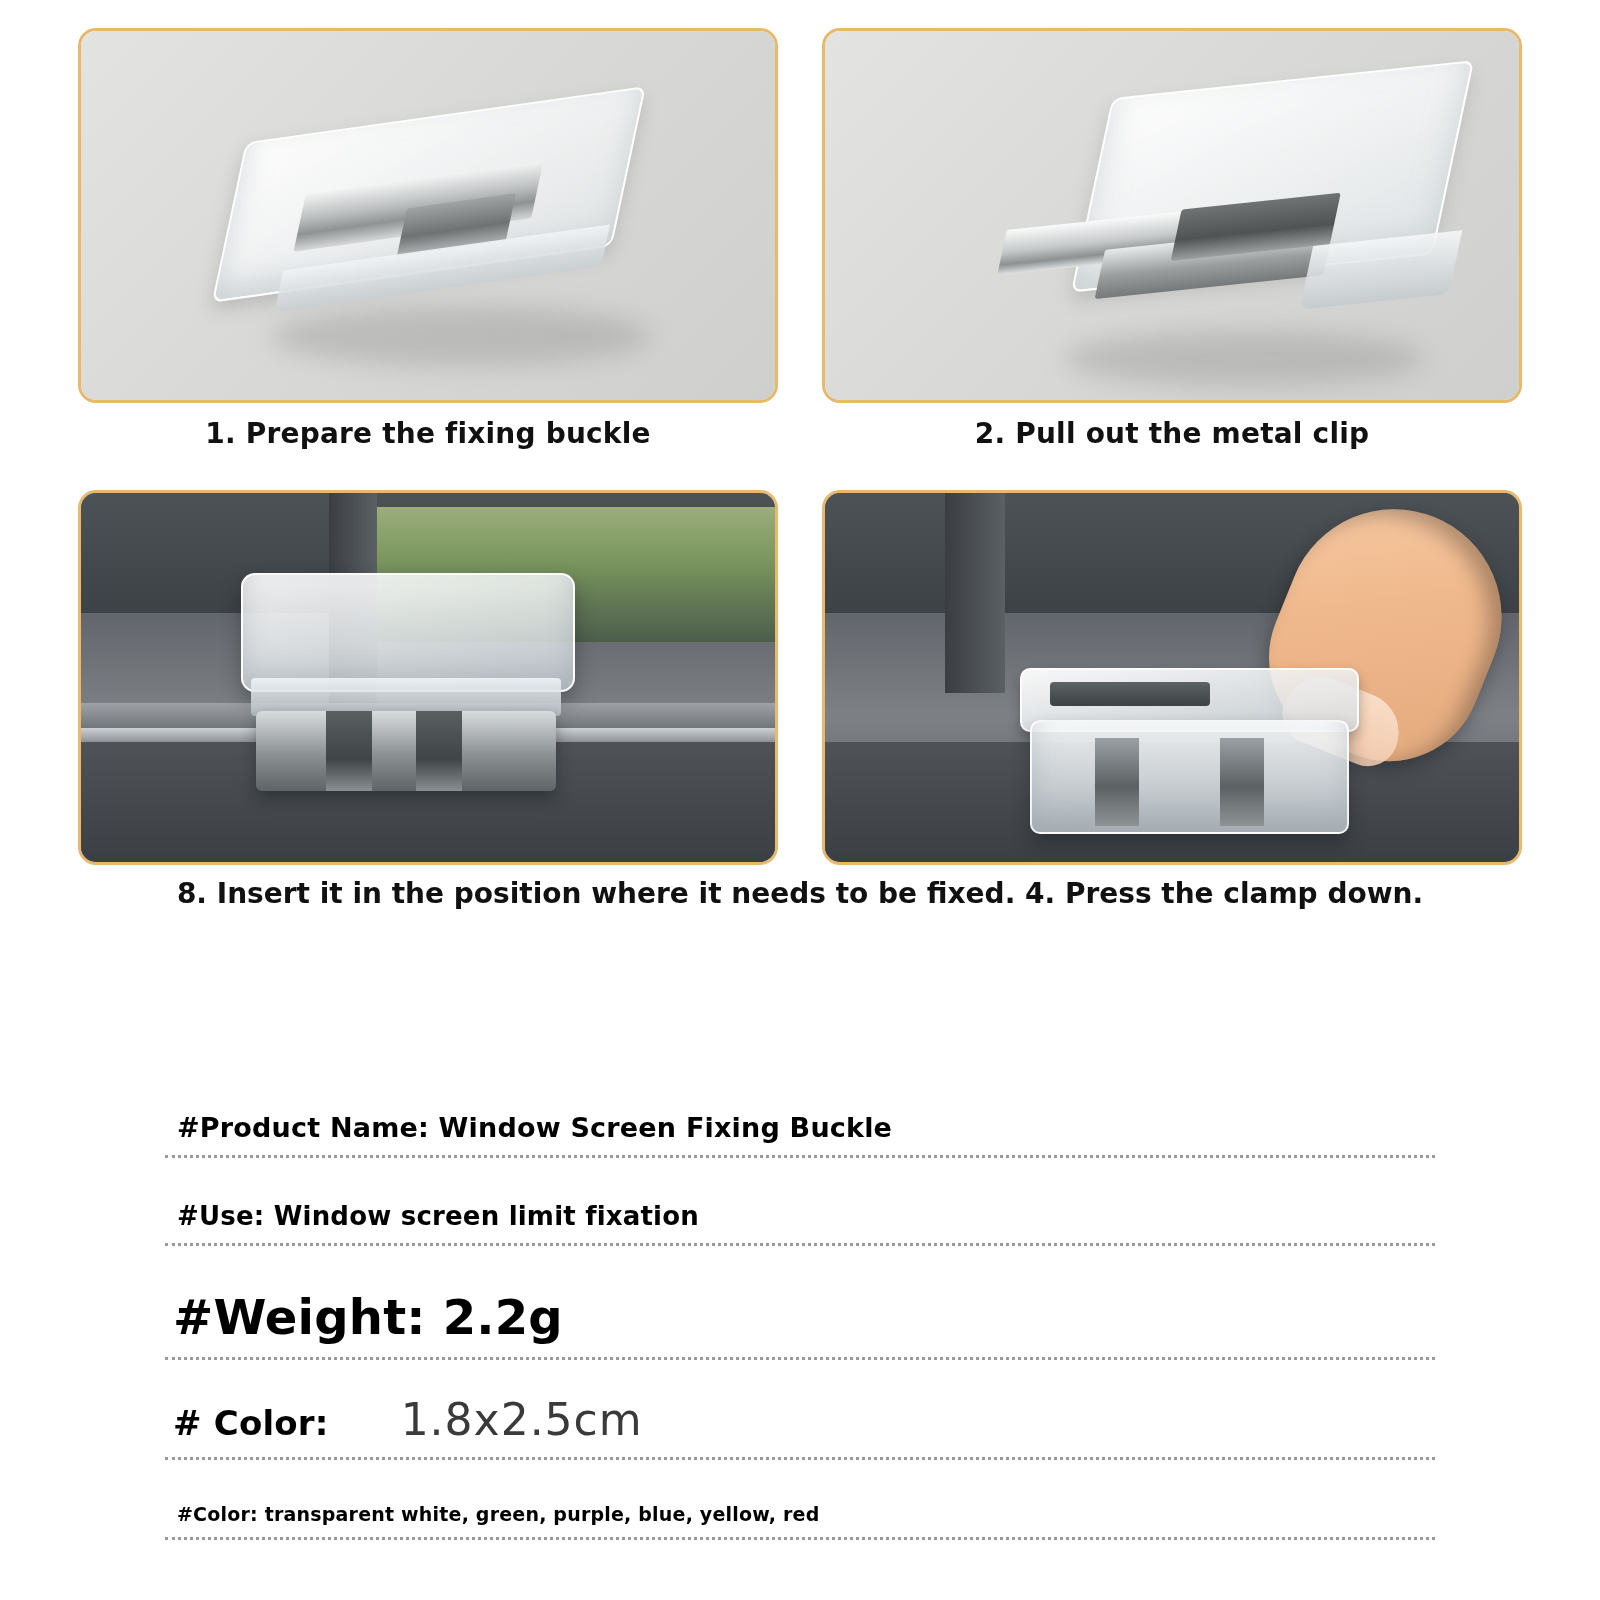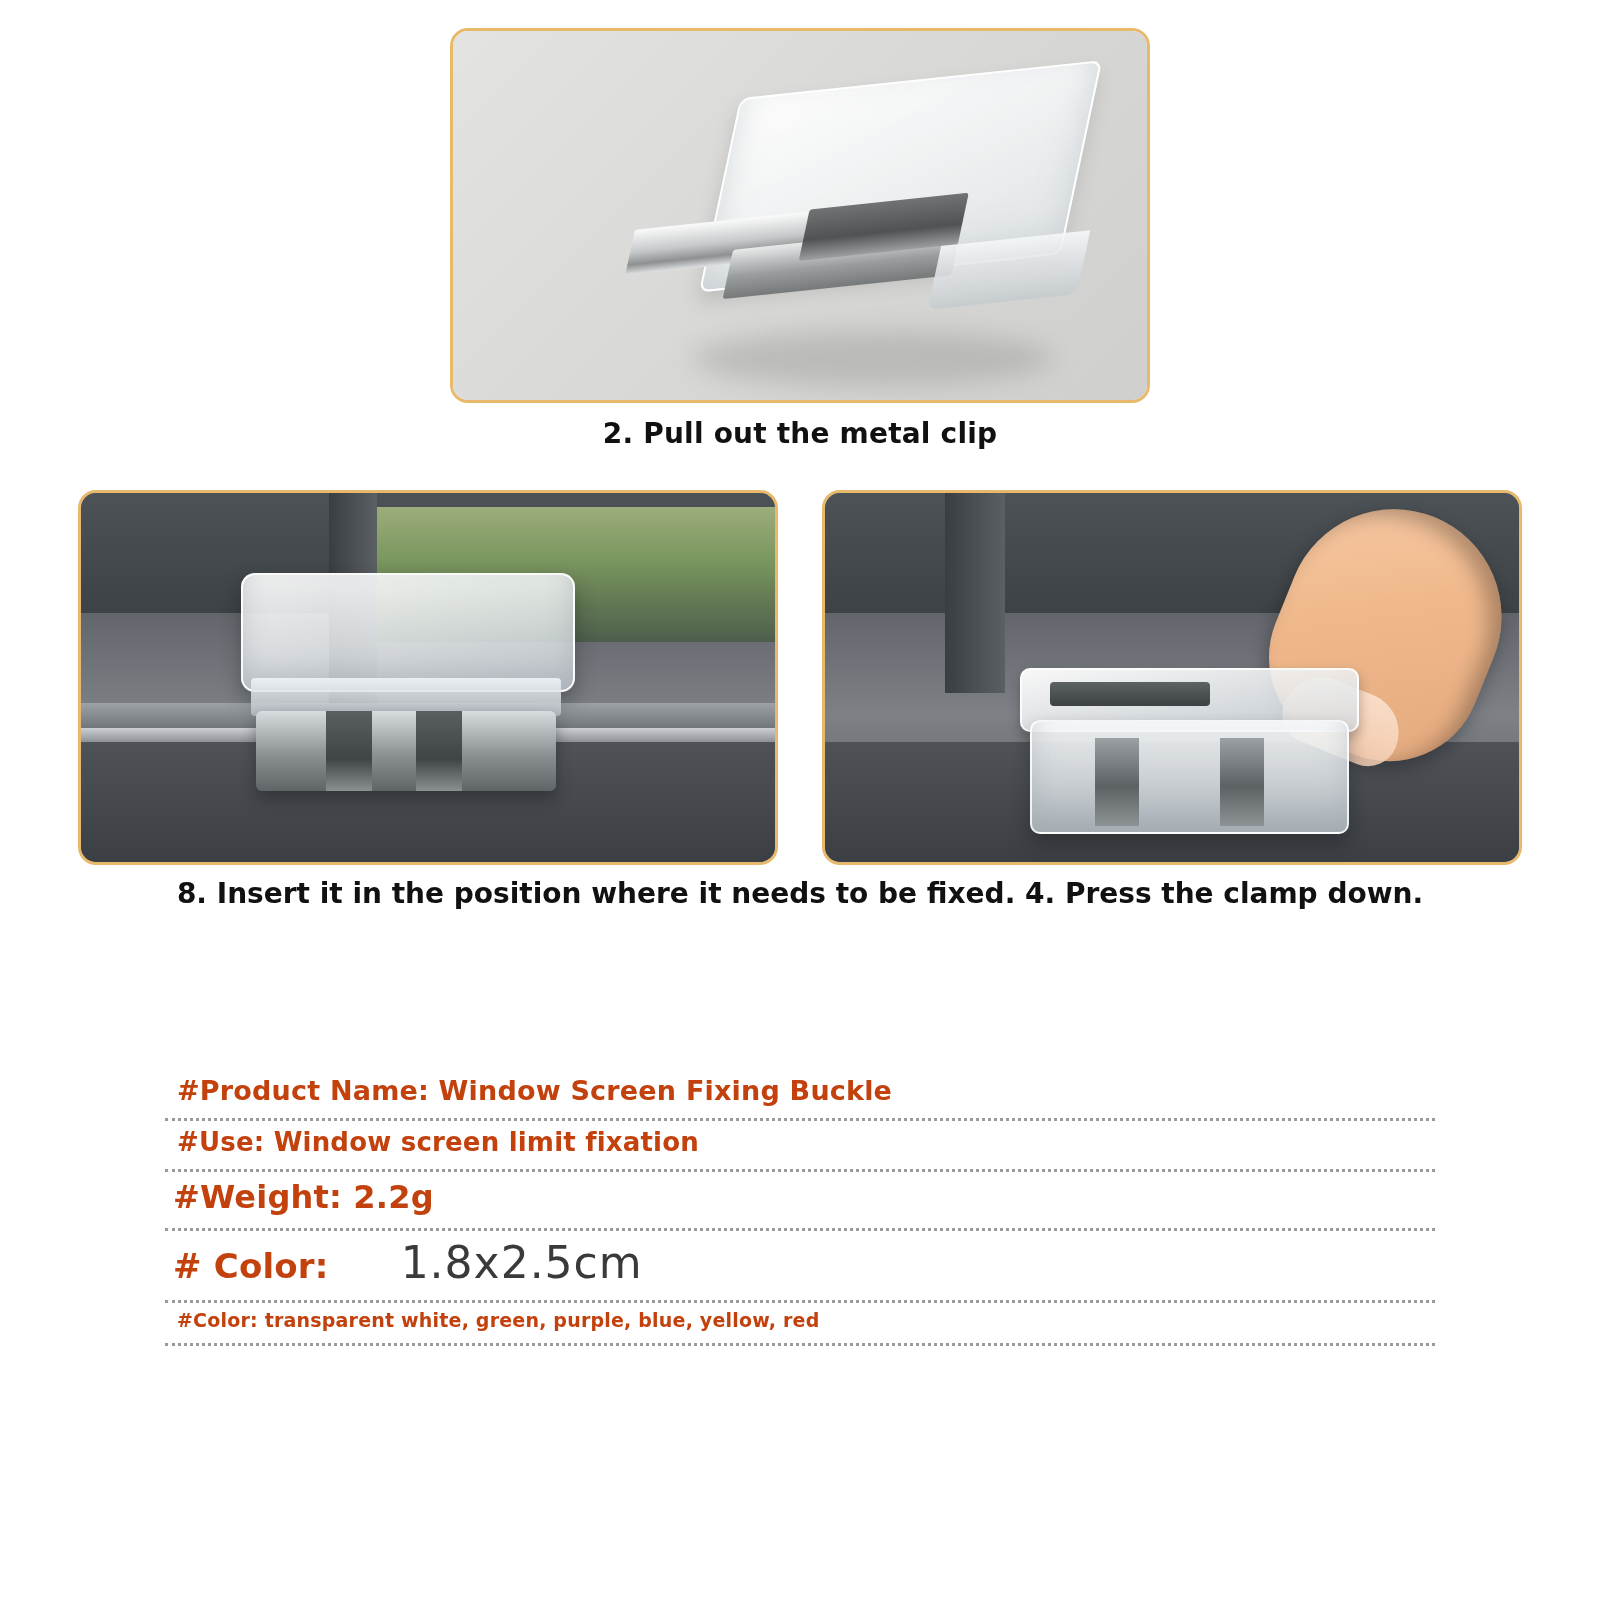--- a/index.html
+++ b/index.html
@@ -270,29 +270,30 @@
     left: 165px;
     top: 1075px;
     width: 1270px;
   }
   .spec-row {
     padding: 6px 0 12px 0;
     border-bottom: 3px dotted #9a9a9a;
   }
   .spec-row:first-child { padding-top: 0; }
   .spec-text {
-    color: #c2410c;
+    color: #000000;
     font-weight: bold;
     letter-spacing: 0.2px;
     display: inline-block;
+    margin-top: 37px;
   }
   .s-name  { font-size: 27px; margin-left: 12px; }
   .s-mat   { font-size: 31px; margin-left: 12px; }
   .s-use   { font-size: 26px; margin-left: 12px; }
-  .s-weight{ font-size: 32px; margin-left: 8px; text-align: center; }
+  .s-weight{ font-size: 48px; margin-left: 8px; text-align: center; }
   .size-row { display: flex; align-items: baseline; }
   .s-size-label { font-size: 34px; margin-left: 8px; }
   .s-size-val {
     font-size: 44px;
     font-weight: normal;
     color: #3a3a3a;
     margin-left: 72px;
     font-family: "DejaVu Sans", sans-serif;
     letter-spacing: 1px;
   }
@@ -300,20 +301,33 @@
 </style>
 </head>
 <body>
 
 <div class="page">
 
   <div class="steps">
 
     <div class="step-row">
 
+      <div class="step">
+        <div class="photo">
+          <div class="bg-grey"></div>
+          <div class="shadow-soft" style="left:190px; top:275px; width:380px; height:60px;"></div>
+          <div class="clip1">
+            <div class="body"></div>
+            <div class="metal"></div>
+            <div class="metal2"></div>
+            <div class="lip"></div>
+          </div>
+        </div>
+        <div class="caption">1. Prepare the fixing buckle</div>
+      </div>
 
       <div class="step">
         <div class="photo">
           <div class="bg-grey"></div>
           <div class="shadow-soft" style="left:240px; top:300px; width:360px; height:55px;"></div>
           <div class="clip2">
             <div class="body"></div>
             <div class="strip s1"></div>
             <div class="strip s2"></div>
             <div class="strip s3"></div>

